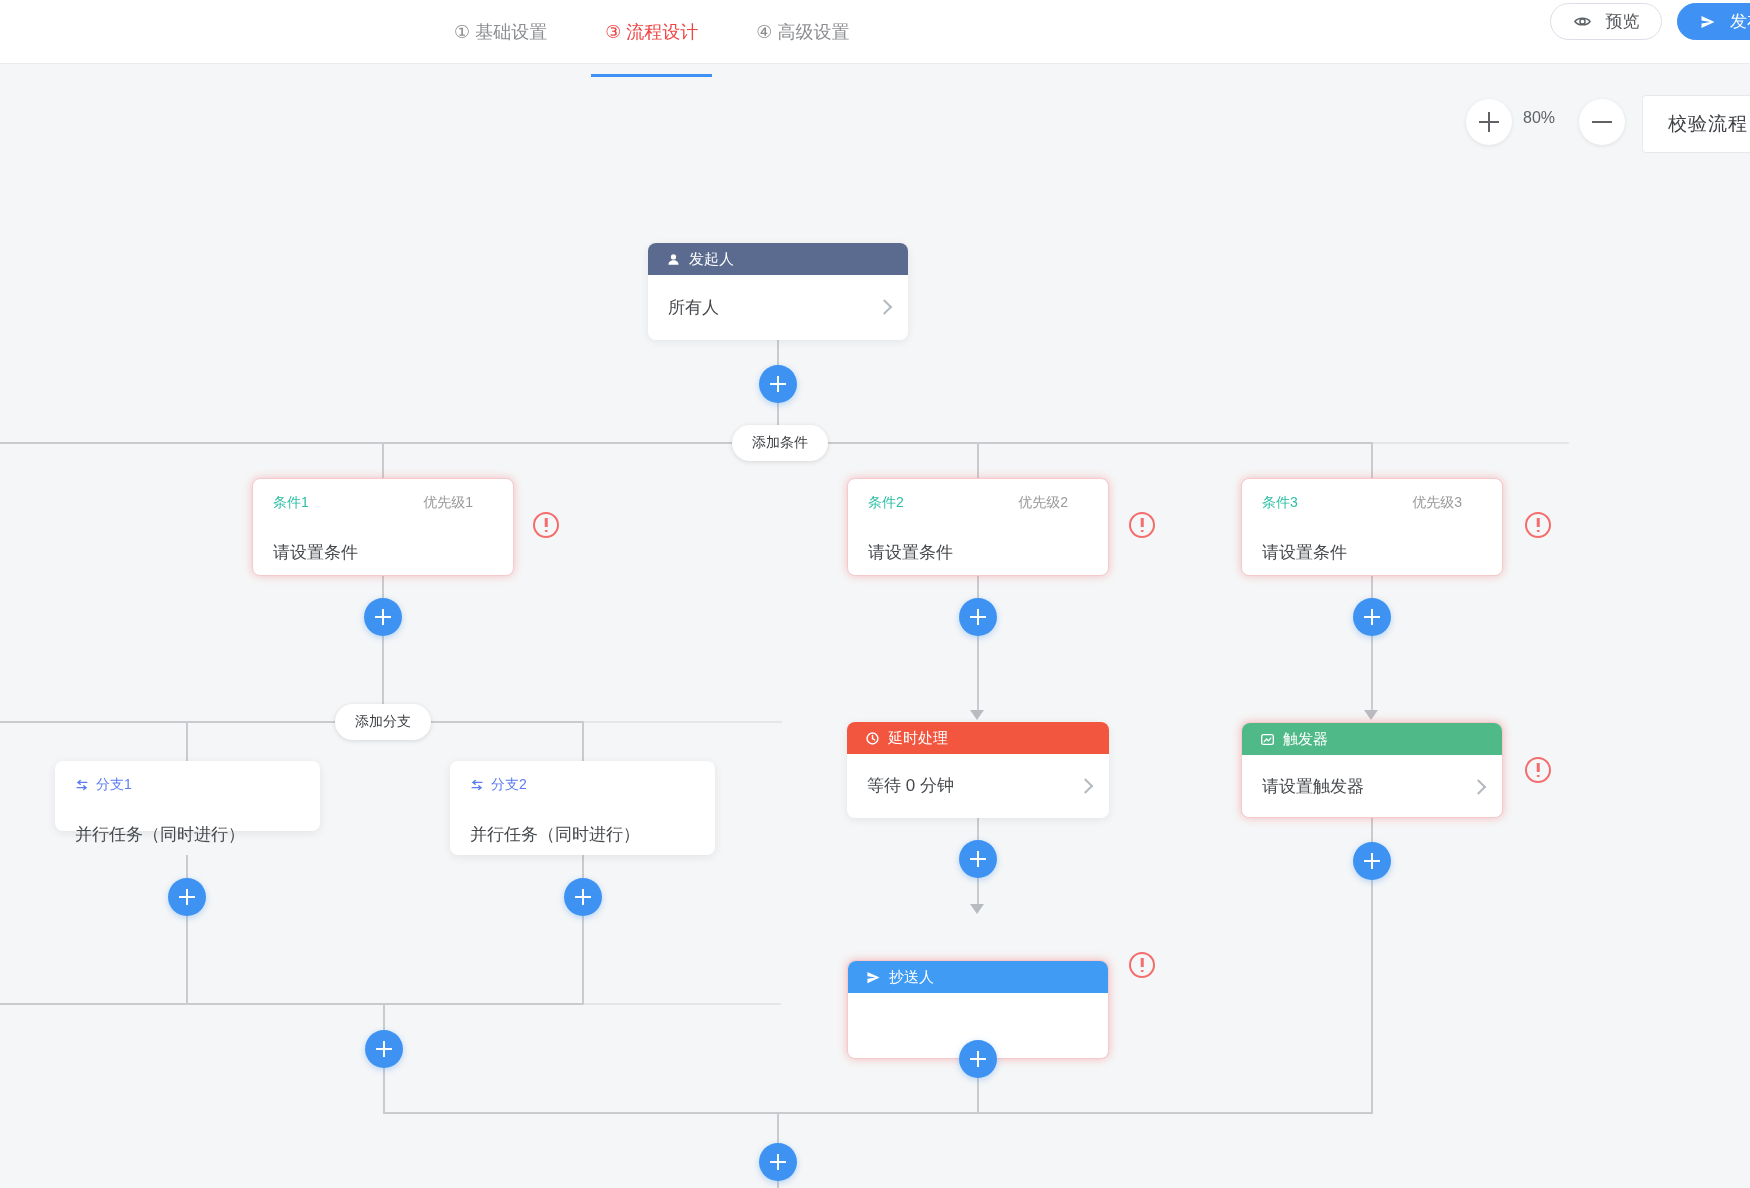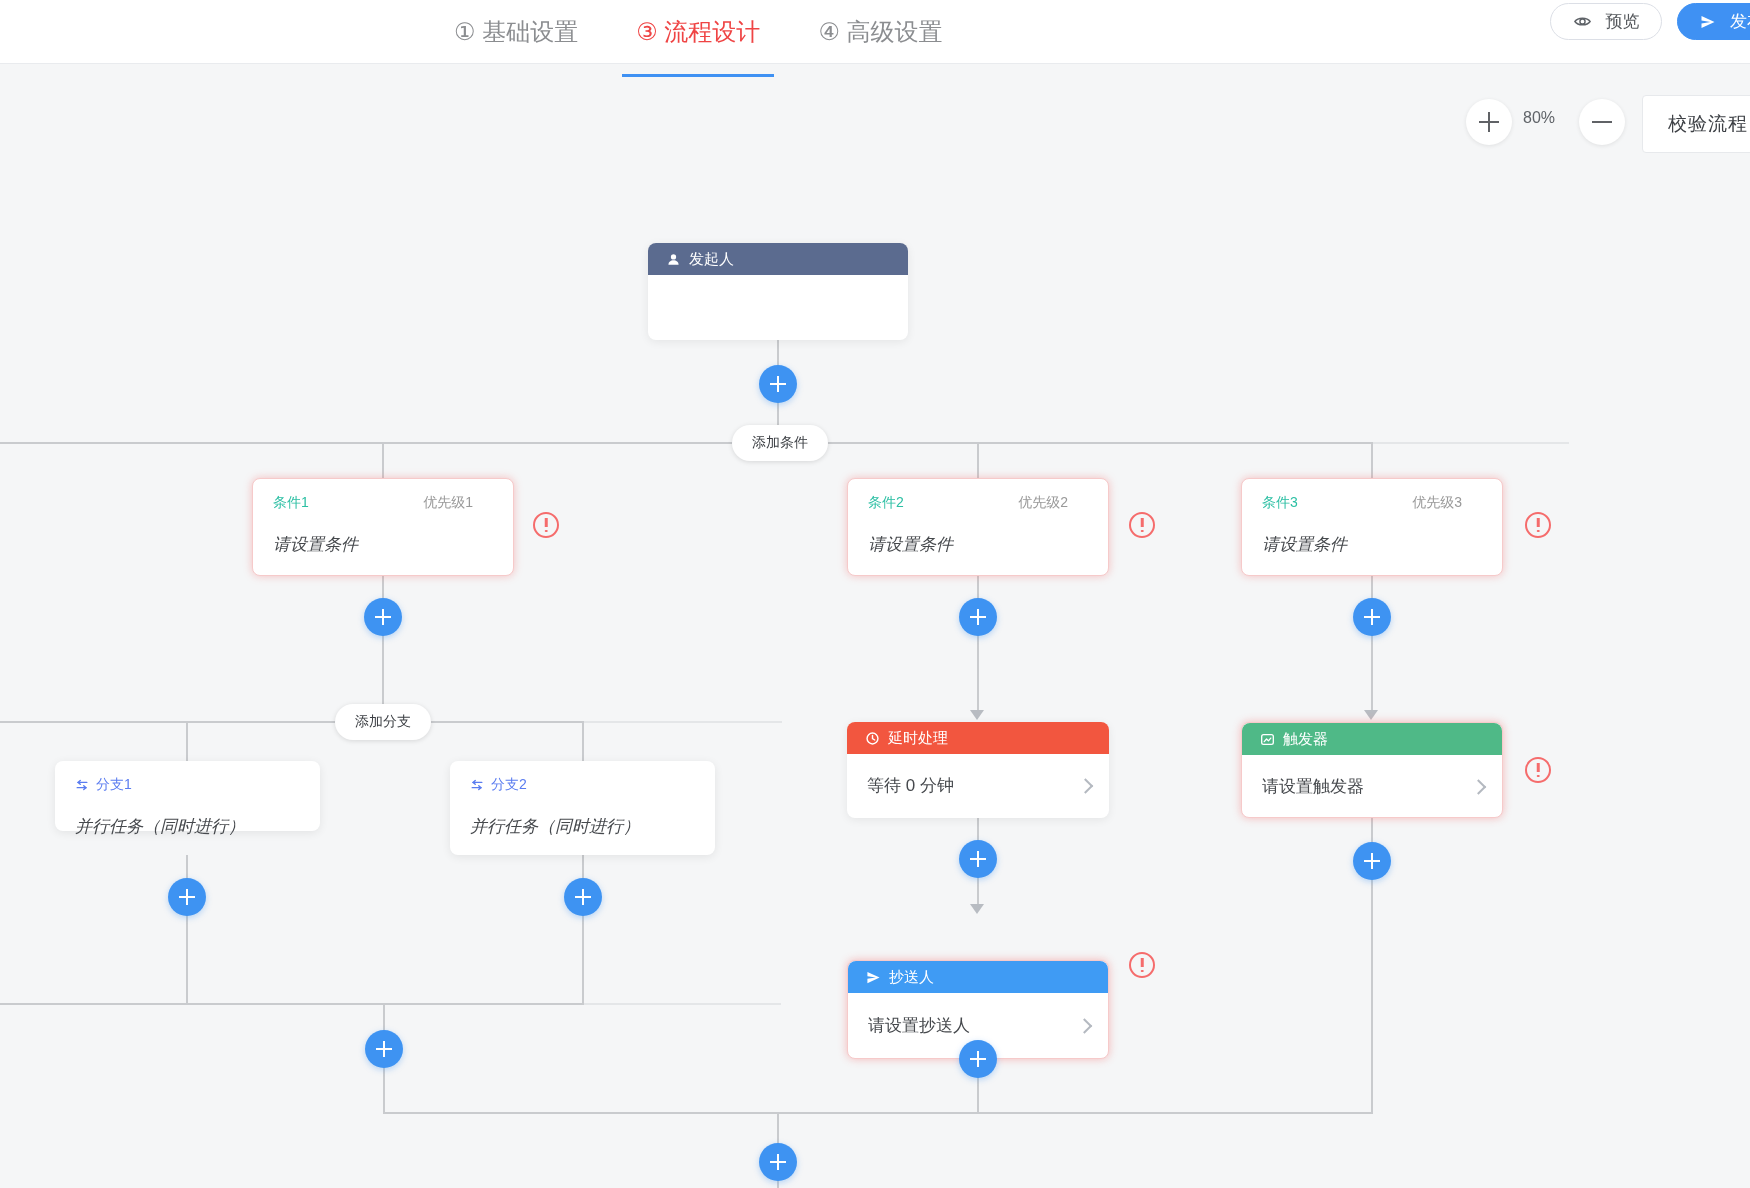--- a/index.html
+++ b/index.html
@@ -7,21 +7,21 @@
     position:relative;width:1750px;height:1188px;overflow:hidden;
     background:#f5f6f7;
     font-family:"Liberation Sans","DejaVu Sans",sans-serif;
     -webkit-font-smoothing:antialiased;
   }
   
   .topbar{position:absolute;left:0;top:0;width:1750px;height:63px;background:#fff;
           border-bottom:1px solid #e9ebee;z-index:30;}
   .tabs{position:absolute;left:440px;top:0;height:63px;display:flex;gap:30px;}
   .tab{position:relative;height:63px;display:flex;align-items:center;padding:0 14px 14px 14px;
-       font-size:24px;color:#8b8d90;cursor:pointer;white-space:nowrap;}
+       font-size:18px;color:#8b8d90;cursor:pointer;white-space:nowrap;}
   .tab.active{color:#ef4444;}
   .tab.active .underline{position:absolute;left:0;right:0;bottom:0;height:3px;background:#3f91f3;}
   .btn-pill{position:absolute;top:3px;height:37px;display:flex;align-items:center;gap:14px;
             border-radius:19px;font-size:17px;box-sizing:border-box;cursor:pointer;}
   .btn-preview{left:1550px;width:112px;justify-content:center;background:#fff;
                border:1px solid #dcdfe6;color:#55585c;}
   .btn-publish{left:1677px;width:130px;justify-content:flex-start;padding-left:22px;
                background:#3f91f3;border:1px solid #3f91f3;color:#fff;}
   
   .zoom-circle{position:absolute;width:46px;height:46px;border-radius:50%;background:#fff;
@@ -68,21 +68,21 @@
         border-right:2px solid #b4b9c0;transform:translateY(-50%) rotate(45deg);}
   
   .card{position:absolute;background:#fff;border-radius:8px;z-index:2;cursor:pointer;
         box-sizing:border-box;padding:15px 20px 0 20px;}
   .cond-card{border:1px solid #f6caca;box-shadow:0 0 9px rgba(245,108,108,.4);}
   .branch-card{box-shadow:0 2px 10px rgba(0,0,0,.08);}
   .card-row1{display:flex;justify-content:space-between;align-items:center;font-size:14px;}
   .cond-name{color:#2bbfa3;}
   .cond-priority{color:#999;padding-right:20px;}
   .branch-name{color:#5a7cf0;display:flex;align-items:center;gap:7px;}
-  .card-value{margin-top:21px;font-size:17px;color:#46494d;font-style:italic;}
+  .card-value{margin-top:29px;font-size:17px;color:#46494d;}
   
   .warn{position:absolute;width:26px;height:26px;border-radius:50%;border:2px solid #f56c6c;
         box-sizing:border-box;z-index:2;}
   .warn::before{content:"";position:absolute;left:50%;top:4px;width:2.5px;height:9px;
         background:#f56c6c;transform:translateX(-50%);}
   .warn::after{content:"";position:absolute;left:50%;bottom:4px;width:2.5px;height:2.5px;
         background:#f56c6c;transform:translateX(-50%);border-radius:50%;}
   .icon-svg{display:block;}
 </style>
 </head>
@@ -122,20 +122,24 @@
 <div class="node" style="left:648px;top:243px;width:260px;height:97px">
   <div class="node-header" style="background:#5b6b8f">
     <span>
       <svg class="icon-svg" width="15" height="15" viewBox="0 0 16 16">
           <circle cx="8" cy="5.2" r="2.8" fill="#fff"></circle>
           <path d="M2.6 13.6c0-3 2.4-4.7 5.4-4.7s5.4 1.7 5.4 4.7z" fill="#fff"></path>
         </svg>
     </span>
     <span>发起人</span>
   </div>
+  <div class="node-body" style="height:64px">
+    <span>所有人</span>
+    <span class="chev"></span>
+  </div>
 </div>
 
 <div class="plus-btn" style="left:759px;top:365px">
   <span class="plus-icon"></span>
 </div>
 <div class="pill" style="left:732px;top:425px">
   <span>添加条件</span>
 </div>
 
 <div class="card cond-card" style="left:252px;top:478px;width:262px;height:98px">
@@ -243,24 +247,20 @@
   </div>
 
 <div class="node error" style="left:847px;top:960px;width:262px;height:99px">
   <div class="node-header" style="background:#3f9bf4">
     <span>
       <svg class="icon-svg" width="15" height="15" viewBox="0 0 16 16">
           <path d="M1.5 14 14.5 8 1.5 2v4.6L10.5 8 1.5 9.4Z" fill="#fff"></path>
         </svg>
     </span>
     <span>抄送人</span>
-  </div>
-  <div class="node-body" style="height:65px">
-    <span>请设置抄送人</span>
-    <span class="chev"></span>
   </div>
 </div>
 <div class="warn" style="left:1129px;top:952px"></div>
 <div class="plus-btn" style="left:959px;top:1040px">
     <span class="plus-icon"></span>
   </div>
 
 <div class="node error" style="left:1241px;top:722px;width:262px;height:96px">
   <div class="node-header" style="background:#4fb987">
     <span>

